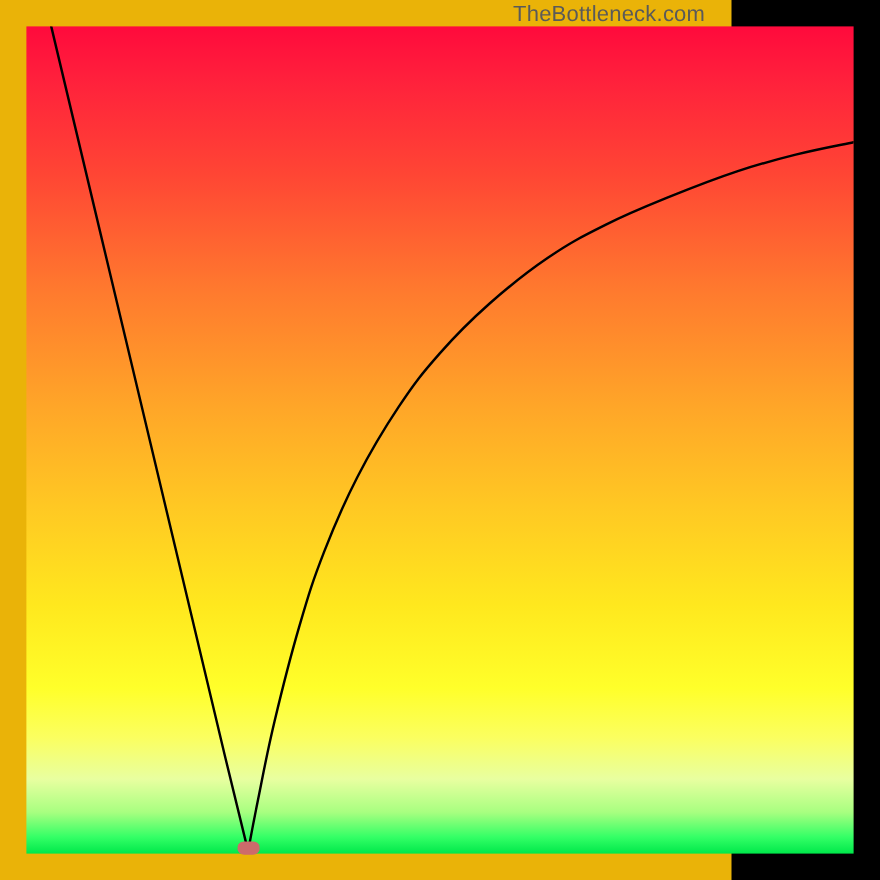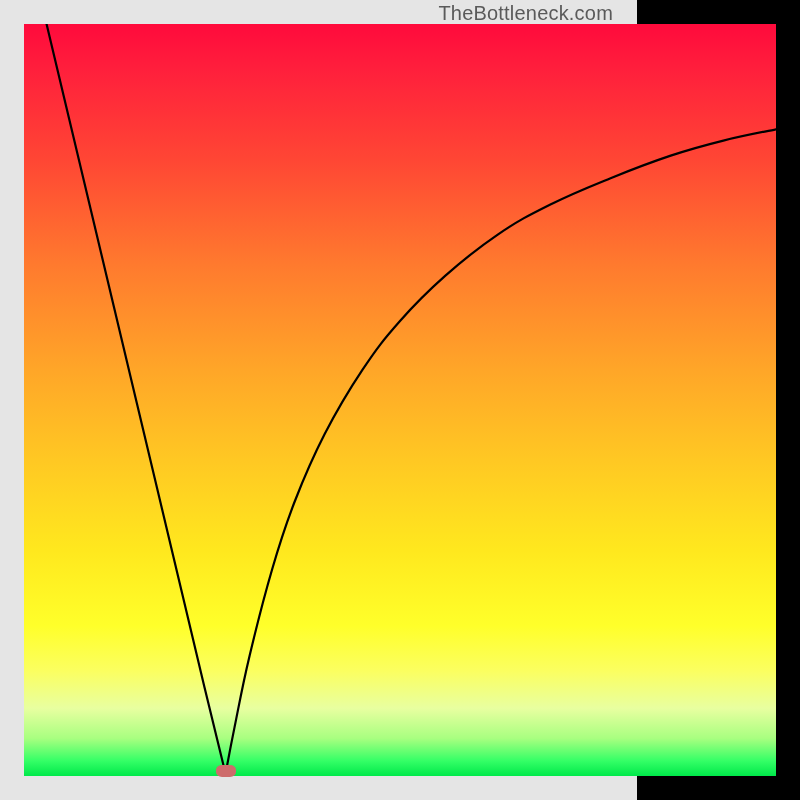--- a/index.html
+++ b/index.html
@@ -10,21 +10,22 @@
     overflow: hidden;
     background: #000;
     font-family: Arial, Helvetica, sans-serif;
   }
   .frame {
     position: absolute;
     top: 0;
     left: 0;
     width: 637px;
     height: 800px;
-    background: #e5e5e5;
+    background: #eab308;
+    padding-left: 28px;
   }
   .plot-area {
     position: absolute;
     top: 24px;
     left: 24px;
     width: 752px;
     height: 752px;
     
     background: linear-gradient(
       to bottom,

